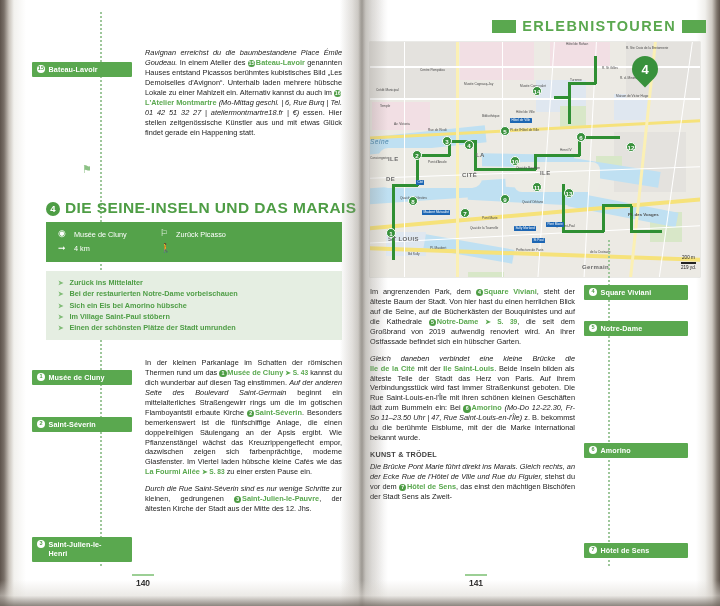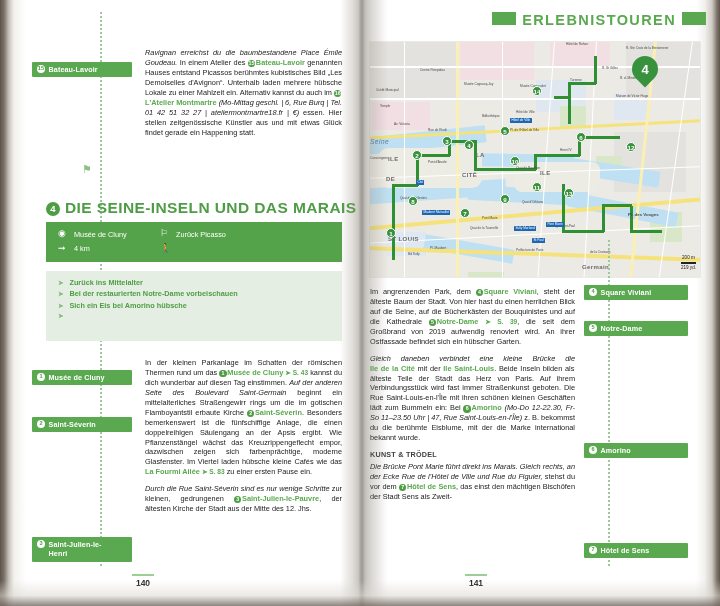--- a/index.html
+++ b/index.html
@@ -135,33 +135,33 @@
     font-size: 7.3px;
     line-height: 1.28;
   }
   .infobox .ic { font-size: 9px; line-height: 1.1; }
   .infobox .val { padding-top: 0.5px; }
 
   
   .hlist {
     position: absolute;
     background: #e5eee2;
-    padding: 6px 10px 20px 12px;
+    padding: 6px 10px 7px 12px;
     color: #4e9d45;
     font-size: 7.3px;
     font-weight: bold;
     line-height: 1.55;
   }
   .hlist .row { display: flex; gap: 6px; align-items: baseline; }
   .hlist .arw { color: #7fbb75; font-size: 6.5px; }
 
   
   .erleb-band {
     position: absolute; left: 362px; top: 12px; width: 344px; height: 28px;
-    display: flex; align-items: flex-start; justify-content: flex-end;
+    display: flex; align-items: center; justify-content: flex-end;
     gap: 0px;
   }
   .band-blk { height: 13px; background: #5aa84f; }
   .erleb-title {
     color: #5aa84f;
     font-size: 14.5px;
     font-weight: bold;
     letter-spacing: 1.4px;
     padding: 0 6px;
   }
@@ -288,20 +288,25 @@
       <div class="row">
           <span class="arw">➤</span>
           <span>Bei der restaurierten Notre-Dame vorbeischauen</span>
         </div>
       <div class="row">
           <span class="arw">➤</span>
           <span>Sich ein Eis bei Amorino hübsche</span>
         </div>
       <div class="row">
           <span class="arw">➤</span>
+          <span>Im Village Saint-Paul stöbern</span>
+        </div>
+      <div class="row">
+          <span class="arw">➤</span>
+          <span>Einen der schönsten Plätze der Stadt umrunden</span>
         </div>
     </div>
 
     <div class="col" style="left:131px; top:358px; width:197px;">
       <p><span>In der kleinen Parkanlage im Schatten der römischen Thermen rund um das </span><span class="inum">1</span><span class="poi">Musée de Cluny</span> <span class="ref">➤ S. 43</span><span> kannst du dich wunderbar auf diesen Tag einstimmen. </span><span class="it">Auf der anderen Seite des Boulevard Saint-Germain</span><span> beginnt ein mittelalterliches Straßengewirr rings um die im gotischen Flamboyantstil erbaute Kirche </span><span class="inum">2</span><span class="poi">Saint-Séverin</span><span>. Besonders bemerkenswert ist die fünfschiffige Anlage, die einen doppelreihigen Säulengang an der Apsis ergibt. Wie Pflanzenstängel wächst das Kreuzrippengeflecht empor, dazwischen zeigen sich farbenprächtige, moderne Glasfenster. Im Viertel laden hübsche kleine Cafés wie das </span><span class="poi">La Fourmi Ailée</span> <span class="ref">➤ S. 83</span><span> zu einer ersten Pause ein.</span></p>
       <p><span class="it">Durch die Rue Saint-Séverin sind es nur wenige Schritte</span><span> zur kleinen, gedrungenen </span><span class="inum">3</span><span class="poi">Saint-Julien-le-Pauvre</span><span>, der ältesten Kirche der Stadt aus der Mitte des 12. Jhs.</span></p>
     </div>
 
     <div class="pagenum" style="left:118px;">
       <div class="rule"></div>

